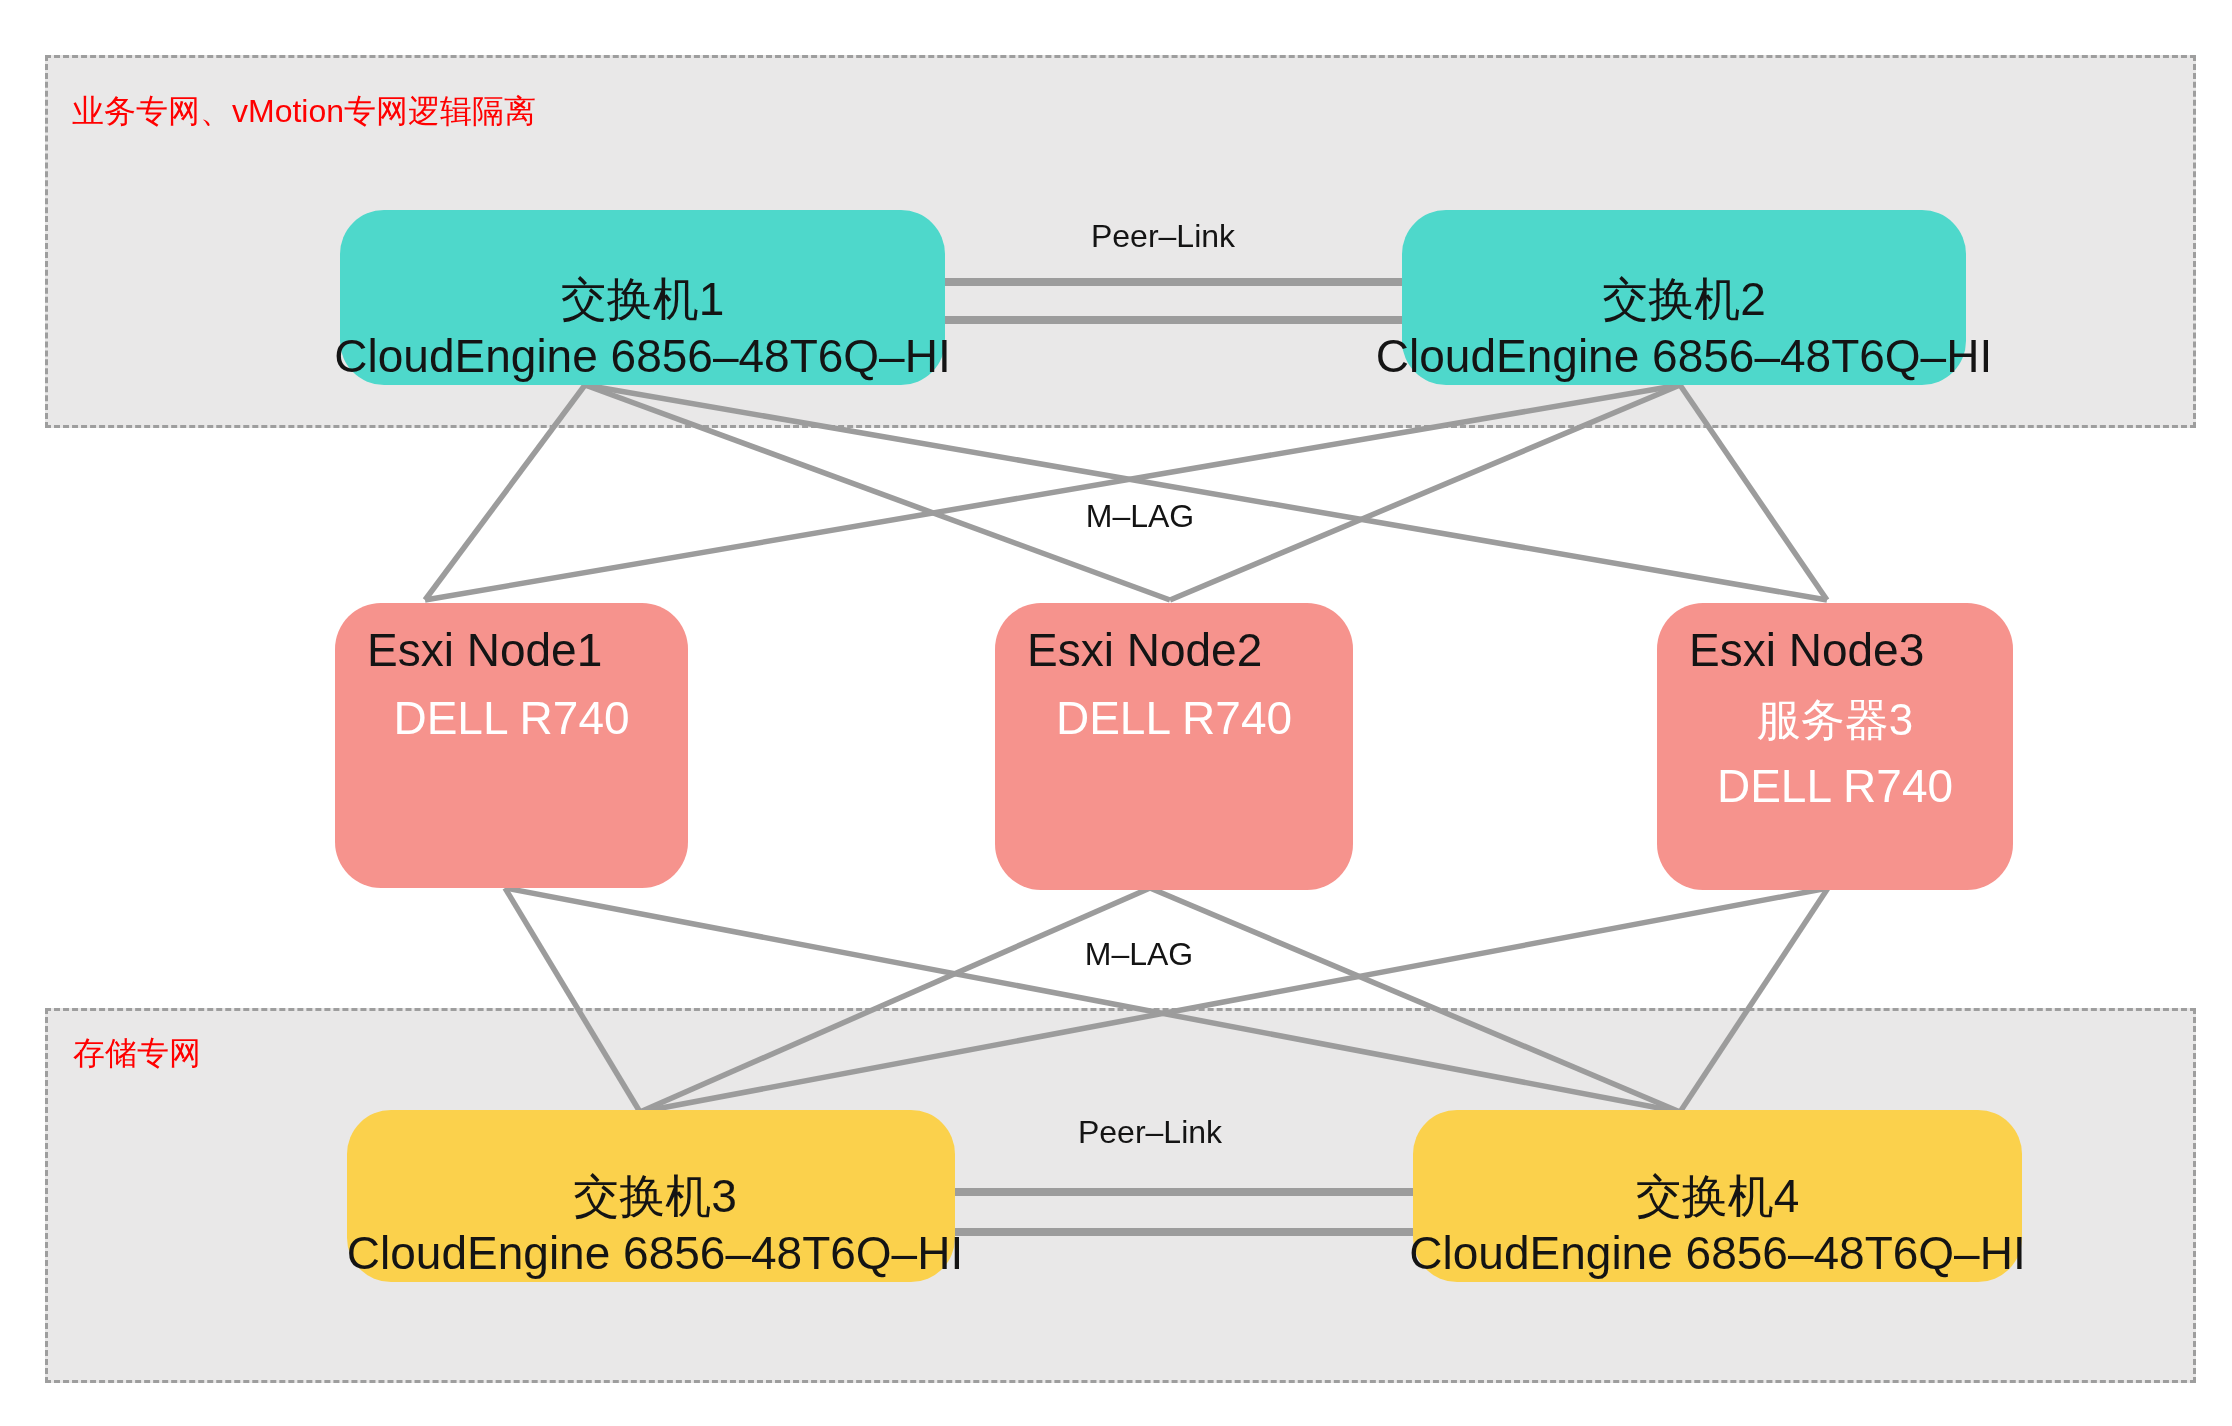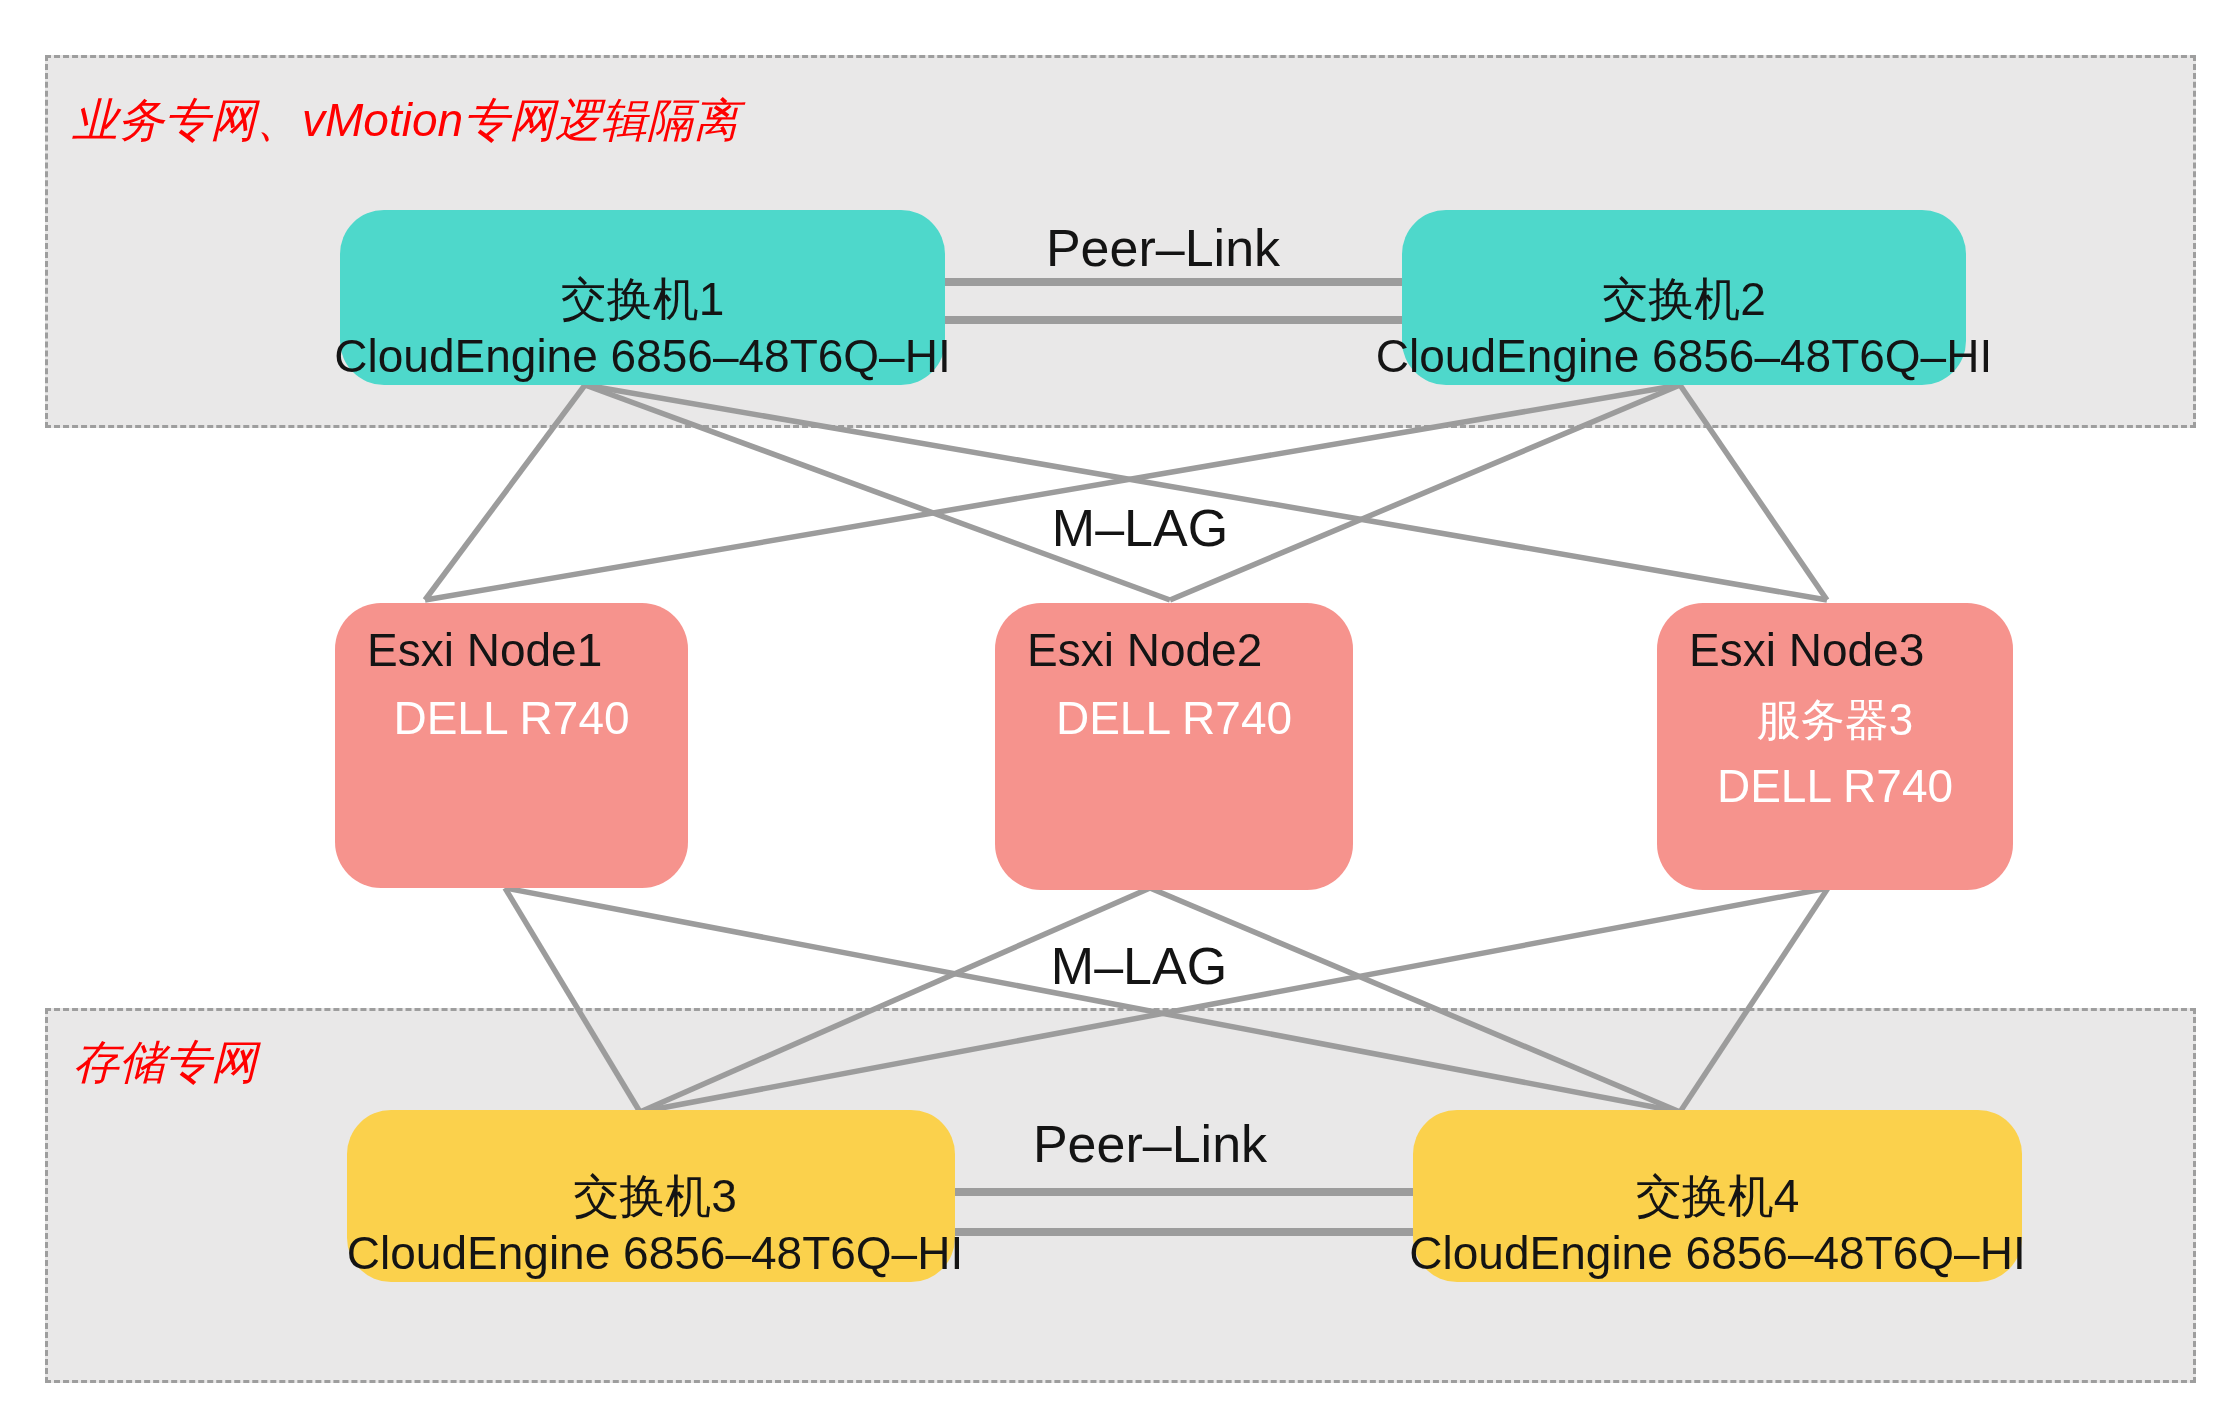--- a/index.html
+++ b/index.html
@@ -26,24 +26,23 @@
     background:var(--zone-bg);
     border:3px dashed var(--zone-border);
     box-sizing:border-box;
     z-index:0;
   }
   #zone-business{left:45px;top:55px;width:2151px;height:373px;}
   #zone-storage{left:45px;top:1008px;width:2151px;height:375px;}
   .zone-label{
     position:absolute;
     color:var(--label-red);
-    font-size:46px;
+    font-size:32px;
     z-index:3;
     white-space:nowrap;
-    font-style:italic;
   }
   #zone-business-label{left:72px;top:90px;}
   #zone-storage-label{left:73px;top:1032px;}
   #links{position:absolute;left:0;top:0;z-index:1;}
   .nodebox{
     position:absolute;
     box-sizing:border-box;
     z-index:2;
   }
   .switch{
@@ -78,21 +77,21 @@
     color:var(--text-dark);
     font-size:46px;
     line-height:54px;
   }
   .server .srvname{display:block;margin-top:18px;line-height:50px;}
   .server .srvmodel{display:block;margin-top:15px;font-size:46px;line-height:52px;}
   .link-label{
     position:absolute;
     transform:translateX(-50%);
     color:var(--text-dark);
-    font-size:52px;
+    font-size:32px;
     z-index:2;
     white-space:nowrap;
   }
   #peer-link-top-label{left:1163px;top:218px;}
   #peer-link-bottom-label{left:1150px;top:1114px;}
   #mlag-top-label{left:1140px;top:498px;}
   #mlag-bottom-label{left:1139px;top:936px;}
 </style>
 </head>
 <body>

